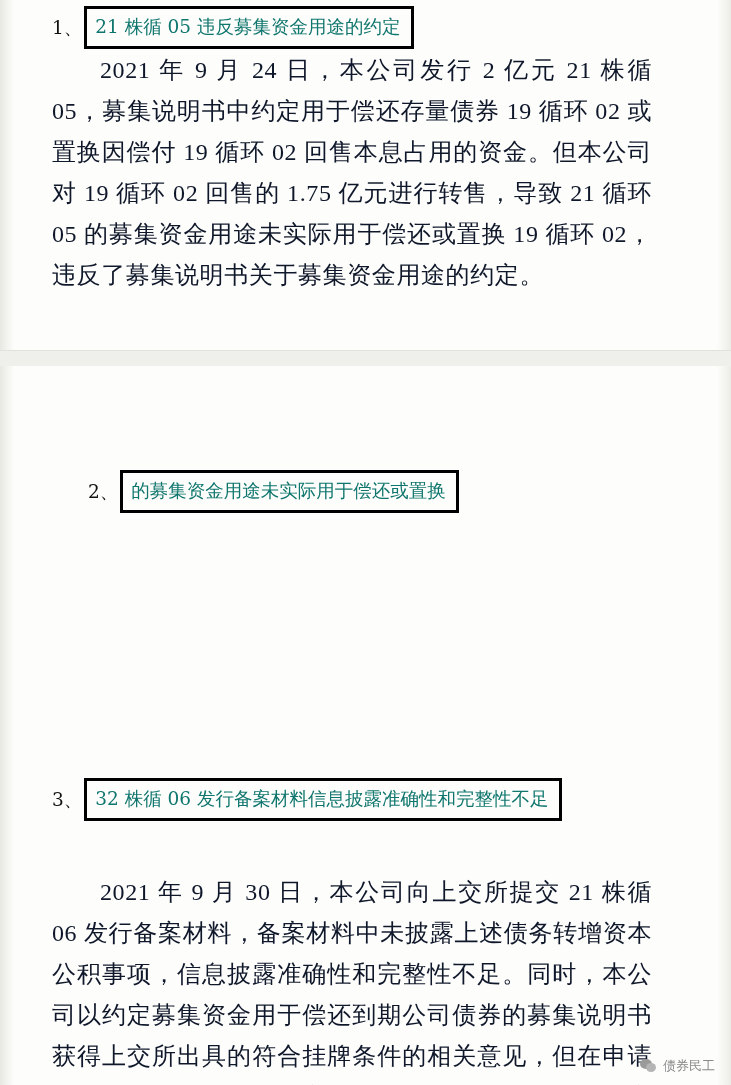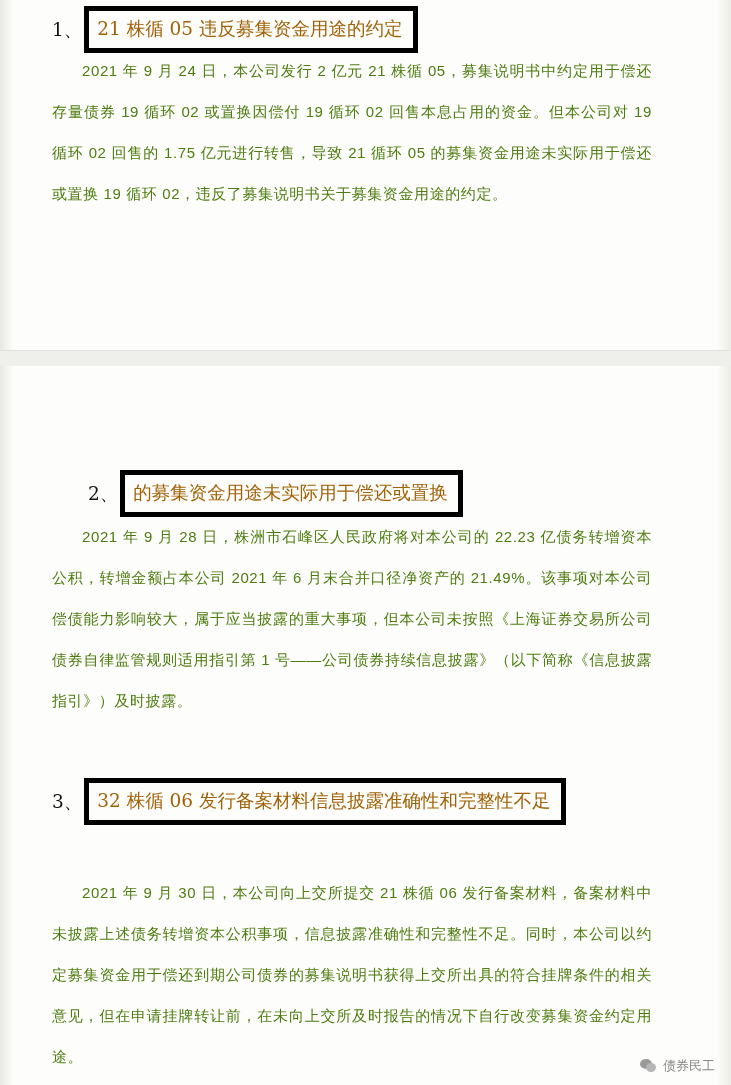--- a/index.html
+++ b/index.html
@@ -66,47 +66,47 @@
     right: 0;
     top: 0;
     width: 14px;
     height: 100%;
     background: linear-gradient(to left, #ececE7, rgba(255,255,255,0));
     pointer-events: none;
   }
 
   .body-text {
     position: absolute;
-    font-size: 15px;
+    font-size: 24px;
     line-height: 41px;
     letter-spacing: 0.6px;
-    color: #4d7c0f;
+    color: #0f172a;
     text-align: justify;
-    font-family: Liberation Sans, sans-serif;
+    font-family: Liberation Serif, serif;
   }
   .heading-row {
     position: absolute;
     display: flex;
     align-items: center;
     font-size: 18.5px;
     line-height: 34px;
     color: #111;
   }
   .heading-num {
     flex: 0 0 auto;
     padding-right: 2px;
     font-size: 18.5px;
   }
   .heading-box {
     display: inline-block;
-    border: 5px solid #000000;
+    border: 3px solid #000000;
     padding: 3px 10px 4px 8px;
     font-size: 18.5px;
     line-height: 30px;
-    color: #a16207;
+    color: #0f766e;
     white-space: nowrap;
     background: transparent;
   }
   .indent-para {
     text-indent: 2em;
   }
 
   
   #heading-1 { left: 52px; top: 6px; }
   #para-1 { left: 52px; top: 50px; width: 600px; }
@@ -172,21 +172,20 @@
   <div class="heading-row" id="heading-1">
     <span class="heading-num">1、</span>
     <span class="heading-box">21 株循 05 违反募集资金用途的约定</span>
   </div>
   <div class="body-text indent-para" id="para-1">2021 年 9 月 24 日，本公司发行 2 亿元 21 株循 05，募集说明书中约定用于偿还存量债券 19 循环 02 或置换因偿付 19 循环 02 回售本息占用的资金。但本公司对 19 循环 02 回售的 1.75 亿元进行转售，导致 21 循环 05 的募集资金用途未实际用于偿还或置换 19 循环 02，违反了募集说明书关于募集资金用途的约定。</div>
 
   <div class="heading-row" id="heading-2">
     <span class="heading-num">2、</span>
     <span class="heading-box">的募集资金用途未实际用于偿还或置换</span>
   </div>
-  <div class="body-text indent-para" id="para-2">2021 年 9 月 28 日，株洲市石峰区人民政府将对本公司的 22.23 亿债务转增资本公积，转增金额占本公司 2021 年 6 月末合并口径净资产的 21.49%。该事项对本公司偿债能力影响较大，属于应当披露的重大事项，但本公司未按照《上海证券交易所公司债券自律监管规则适用指引第 1 号——公司债券持续信息披露》（以下简称《信息披露指引》）及时披露。</div>
 
   <div class="heading-row" id="heading-3">
     <span class="heading-num">3、</span>
     <span class="heading-box">32 株循 06 发行备案材料信息披露准确性和完整性不足</span>
   </div>
   <div class="body-text indent-para" id="para-3">2021 年 9 月 30 日，本公司向上交所提交 21 株循 06 发行备案材料，备案材料中未披露上述债务转增资本公积事项，信息披露准确性和完整性不足。同时，本公司以约定募集资金用于偿还到期公司债券的募集说明书获得上交所出具的符合挂牌条件的相关意见，但在申请挂牌转让前，在未向上交所及时报告的情况下自行改变募集资金约定用途。</div>
 
   <div class="footer-badge">
     <span class="wechat-icon">
       <span class="b1"></span>

